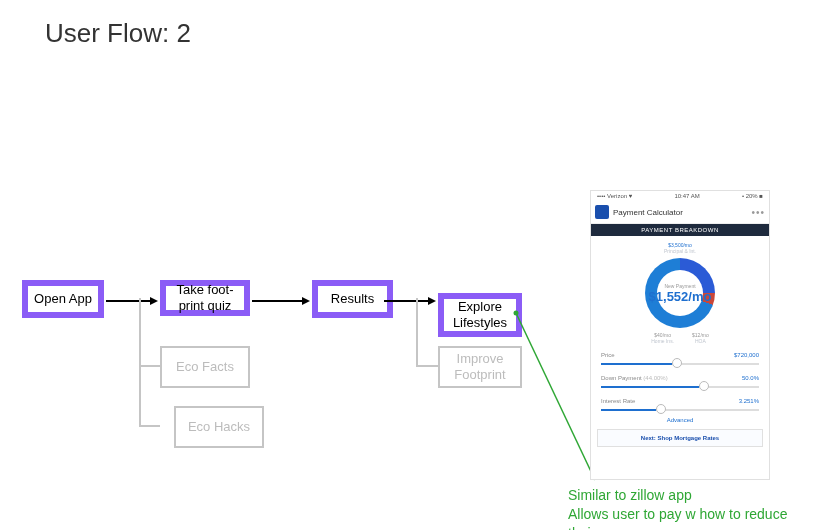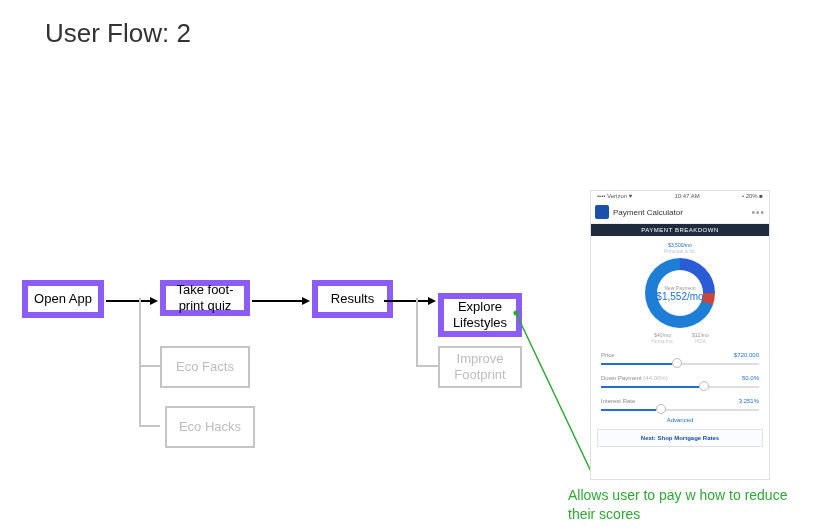--- a/index.html
+++ b/index.html
@@ -115,21 +115,21 @@
   }
   .donut::before {
     content:"";
     position:absolute;
     width:46px; height:46px;
     border-radius:50%;
     background:#fff;
   }
   .donut-center { position:relative; text-align:center; }
   .donut-center .tiny { font-size:5px; color:#999; display:block;}
-  .donut-center .big { font-size:10px; color:#1e6fcf; font-weight:400; display:block;}
+  .donut-center .big { font-size:13px; color:#1e6fcf; font-weight:700; display:block;}
   .legend-row { display:flex; justify-content:center; gap:18px; font-size:5px; }
   .legend-row .lg { color:#1e6fcf; }
   .legend-row .lg span { color:#999; display:block; }
   .slider-row {
     padding: 4px 10px 0 10px;
   }
   .slider-row .sl-top {
     display:flex; justify-content:space-between;
     font-size:6px; color:#8a8a8a;
   }
@@ -174,21 +174,21 @@
   <div class="node" style="left:0px; top:30px; width:82px; height:38px;">Open App</div>
   <div class="node" style="left:138px; top:30px; width:90px; height:36px;">Take foot-print quiz</div>
   <div class="node" style="left:290px; top:30px; width:81px; height:38px;">Results</div>
   <div class="node" style="left:416px; top:30px; width:84px; height:44px;margin-top:13px;">Explore Lifestyles</div>
 
   <div class="arrow" style="left:84px; top:50px; width:50px;"></div>
   <div class="arrow" style="left:230px; top:50px; width:56px;"></div>
   <div class="arrow" style="left:362px; top:50px; width:50px;"></div>
 
   <div class="node faded" style="left:138px; top:96px; width:90px; height:42px;">Eco Facts</div>
-  <div class="node faded" style="left:143px; top:156px; width:90px; height:42px;">Eco Hacks</div>
+  <div class="node faded" style="left:152px; top:156px; width:90px; height:42px;">Eco Hacks</div>
 
   <div class="node faded" style="left:416px; top:96px; width:84px; height:42px;">Improve Footprint</div>
 
   <svg class="connector-line" width="560" height="210" style="left:0; top:0; position:absolute; pointer-events:none;">
 
     <path d="M 118 48 L 118 116 L 138 116" stroke="#c5c5c5" stroke-width="2" fill="none"></path>
     <path d="M 118 116 L 118 176 L 138 176" stroke="#c5c5c5" stroke-width="2" fill="none"></path>
 
     <path d="M 395 48 L 395 116 L 416 116" stroke="#c5c5c5" stroke-width="2" fill="none"></path>
   </svg>
@@ -260,14 +260,15 @@
     <div class="slider-track">
         <div style="width:35%; position:absolute; height:2px; background:#1e6fcf;"></div>
         <div class="slider-knob" style="left:35%;"></div>
       </div>
   </div>
   <div class="adv">Advanced</div>
   <div class="nextbar">Next: Shop Mortgage Rates</div>
 </div>
 
 <div class="annot">
+  <div>Similar to zillow app</div>
   <div>Allows user to pay w how to reduce their scores</div>
 </div>
 
 </body></html>

